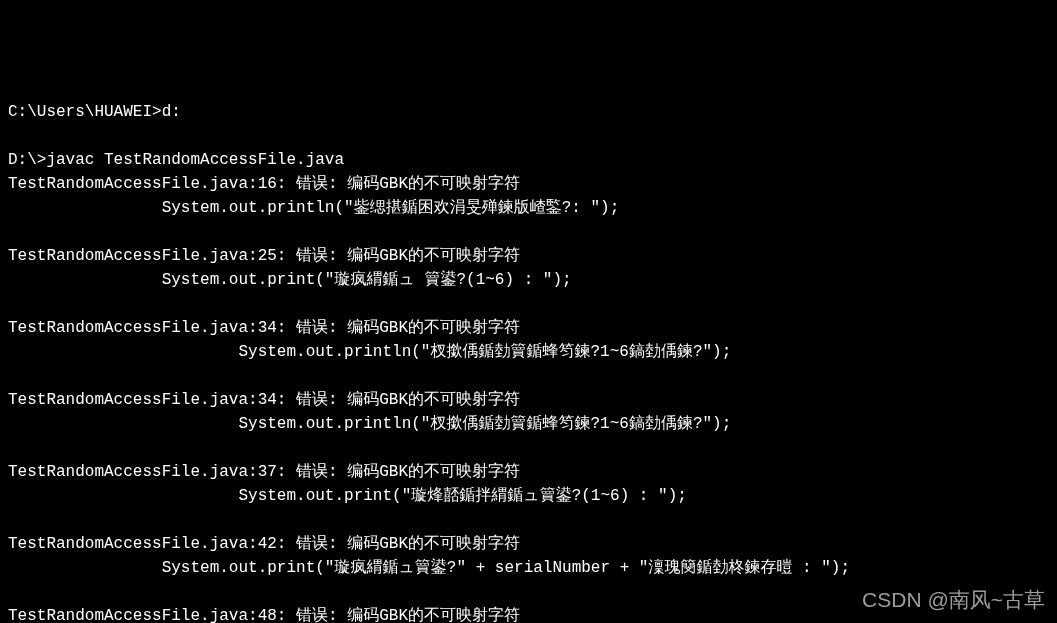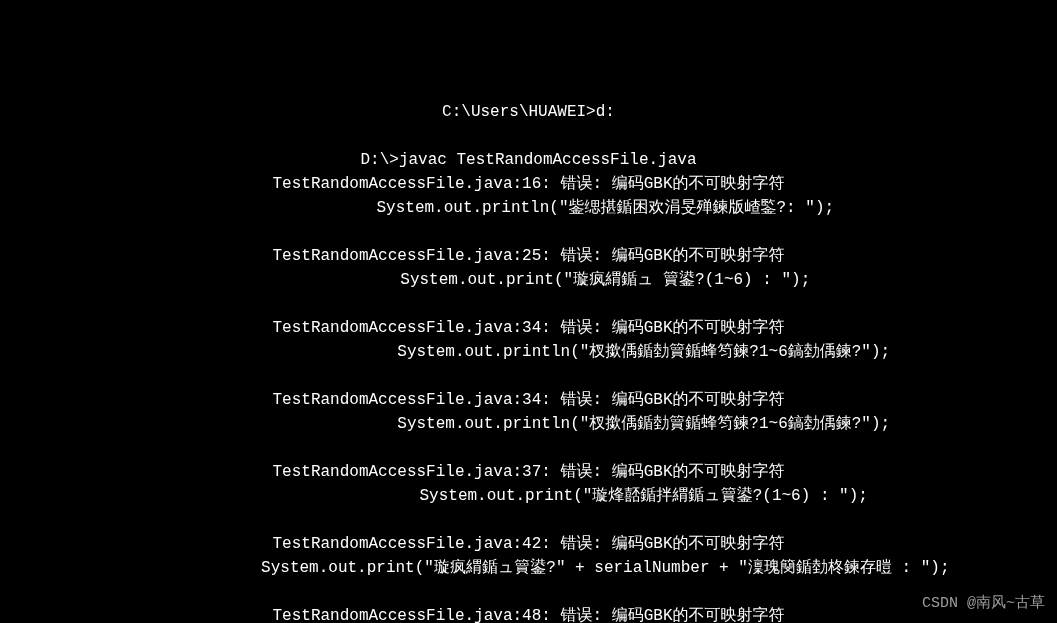--- a/index.html
+++ b/index.html
@@ -16,30 +16,29 @@
       padding: 4px 8px;
       width: 1057px;
       height: 623px;
       overflow: hidden;
       white-space: pre;
       position: relative;
     }
     .terminal-line {
       display: block;
       white-space: pre;
-      text-align: center;
     }
     .watermark {
       position: absolute;
       bottom: 8px;
       right: 12px;
       color: #b8b8b8;
-      font-size: 15px;
+      font-size: 21px;
       opacity: 0.85;
-      font-family: Liberation Mono, monospace;
+      font-family: Liberation Sans, sans-serif;
     }
   </style>
 </head>
 <body>
 
 
 
 <div id="terminal-container"><span class="terminal-line">C:\Users\HUAWEI&gt;d:</span><span class="terminal-line"> </span><span class="terminal-line">D:\&gt;javac TestRandomAccessFile.java</span><span class="terminal-line">TestRandomAccessFile.java:16: 错误: 编码GBK的不可映射字符</span><span class="terminal-line">                System.out.println("鈭缌揕鍎困欢涓旻殚鍊版嵖鍳?: ");</span><span class="terminal-line"> </span><span class="terminal-line">TestRandomAccessFile.java:25: 错误: 编码GBK的不可映射字符</span><span class="terminal-line">                System.out.print("璇疯緭鍎ュ 簤鍙?(1~6) : ");</span><span class="terminal-line"> </span><span class="terminal-line">TestRandomAccessFile.java:34: 错误: 编码GBK的不可映射字符</span><span class="terminal-line">                        System.out.println("杈撳偊鍎勎簤鍎蜂笉鍊?1~6鎬勎偊鍊?");</span><span class="terminal-line"> </span><span class="terminal-line">TestRandomAccessFile.java:34: 错误: 编码GBK的不可映射字符</span><span class="terminal-line">                        System.out.println("杈撳偊鍎勎簤鍎蜂笉鍊?1~6鎬勎偊鍊?");</span><span class="terminal-line"> </span><span class="terminal-line">TestRandomAccessFile.java:37: 错误: 编码GBK的不可映射字符</span><span class="terminal-line">                        System.out.print("璇烽嚭鍎拌緭鍎ュ簤鍙?(1~6) : ");</span><span class="terminal-line"> </span><span class="terminal-line">TestRandomAccessFile.java:42: 错误: 编码GBK的不可映射字符</span><span class="terminal-line">                System.out.print("璇疯緭鍎ュ簤鍙?" + serialNumber + "澟瑰簢鍎勎柊鍊存暟 : ");</span><span class="terminal-line"> </span><span class="terminal-line">TestRandomAccessFile.java:48: 错误: 编码GBK的不可映射字符</span></div>
 
 <div class="watermark">CSDN @南风~古草</div>

